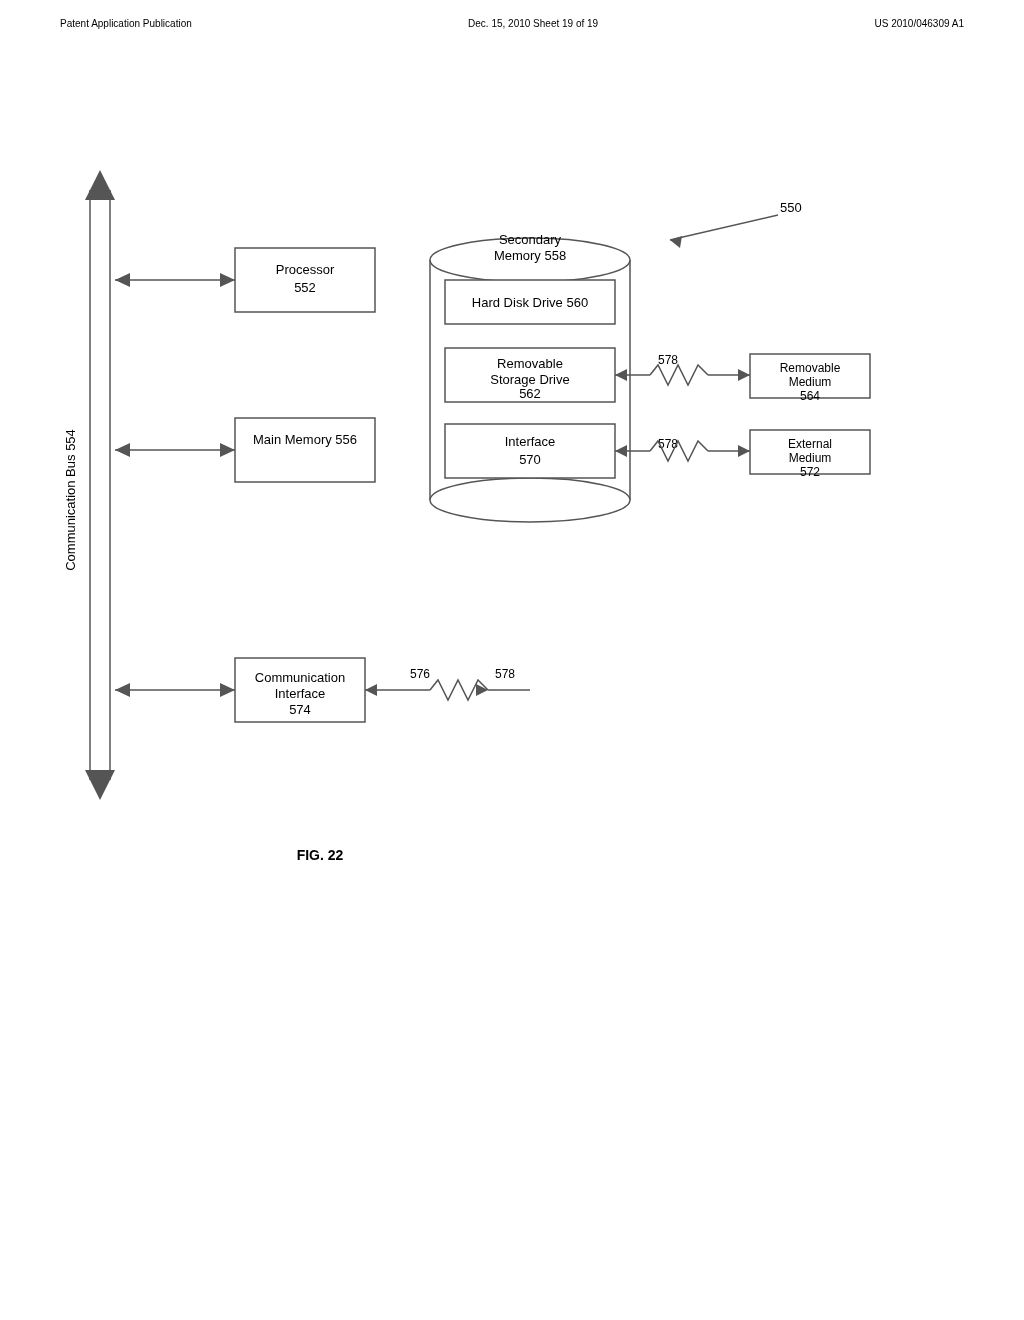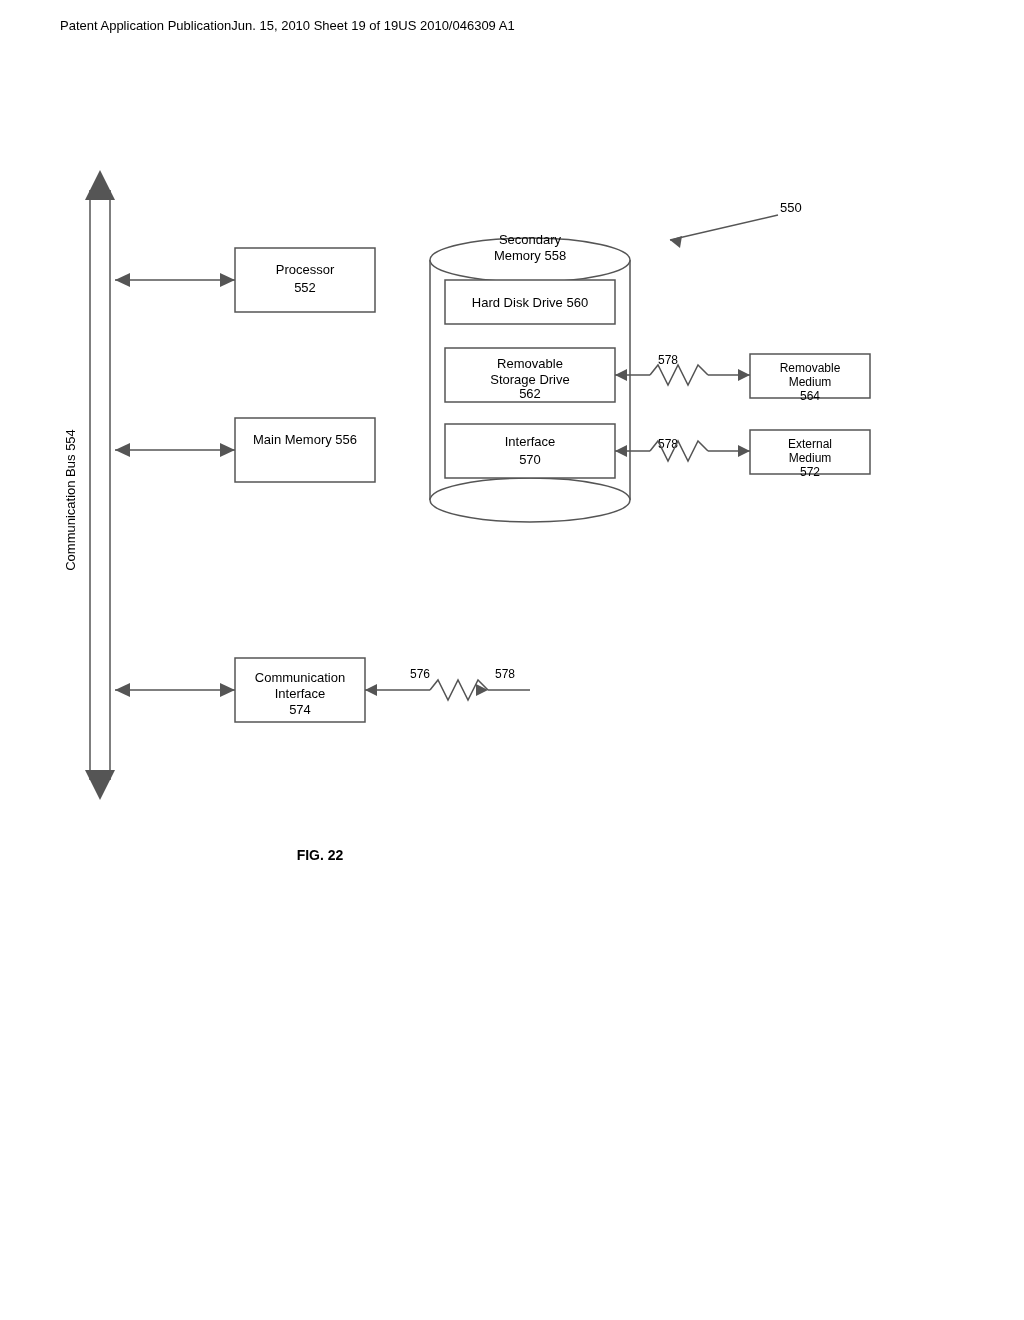--- a/index.html
+++ b/index.html
@@ -7,23 +7,23 @@
       background: #fff;
       font-family: Arial, sans-serif;
       width: 1024px;
       height: 1320px;
       overflow: hidden;
       position: relative;
     }
 
     .header {
       display: flex;
-      justify-content: flex-start;
+      justify-content: space-between;
       padding: 18px 60px 0 60px;
-      font-size: 13px;
+      font-size: 10px;
       color: #000;
     }
 
     .diagram-area {
       position: absolute;
       top: 160px;
       left: 60px;
       width: 900px;
       height: 900px;
     }
@@ -35,21 +35,21 @@
       width: 100%;
       height: 100%;
       overflow: visible;
     }
   </style>
 </head>
 <body>
 
 <div class="header">
   <span>Patent Application Publication</span>
-  <span>Jun. 15, 2010  Sheet 19 of 19</span>
+  <span>Dec. 15, 2010  Sheet 19 of 19</span>
   <span>US 2010/046309 A1</span>
 </div>
 
 <div class="diagram-area">
   <svg class="diagram-svg" viewBox="0 0 900 900">
 
     <line x1="50" y1="30" x2="50" y2="620" stroke="#555" stroke-width="1.5"></line>
 
     <line x1="30" y1="30" x2="30" y2="620" stroke="#555" stroke-width="1.5"></line>
 

